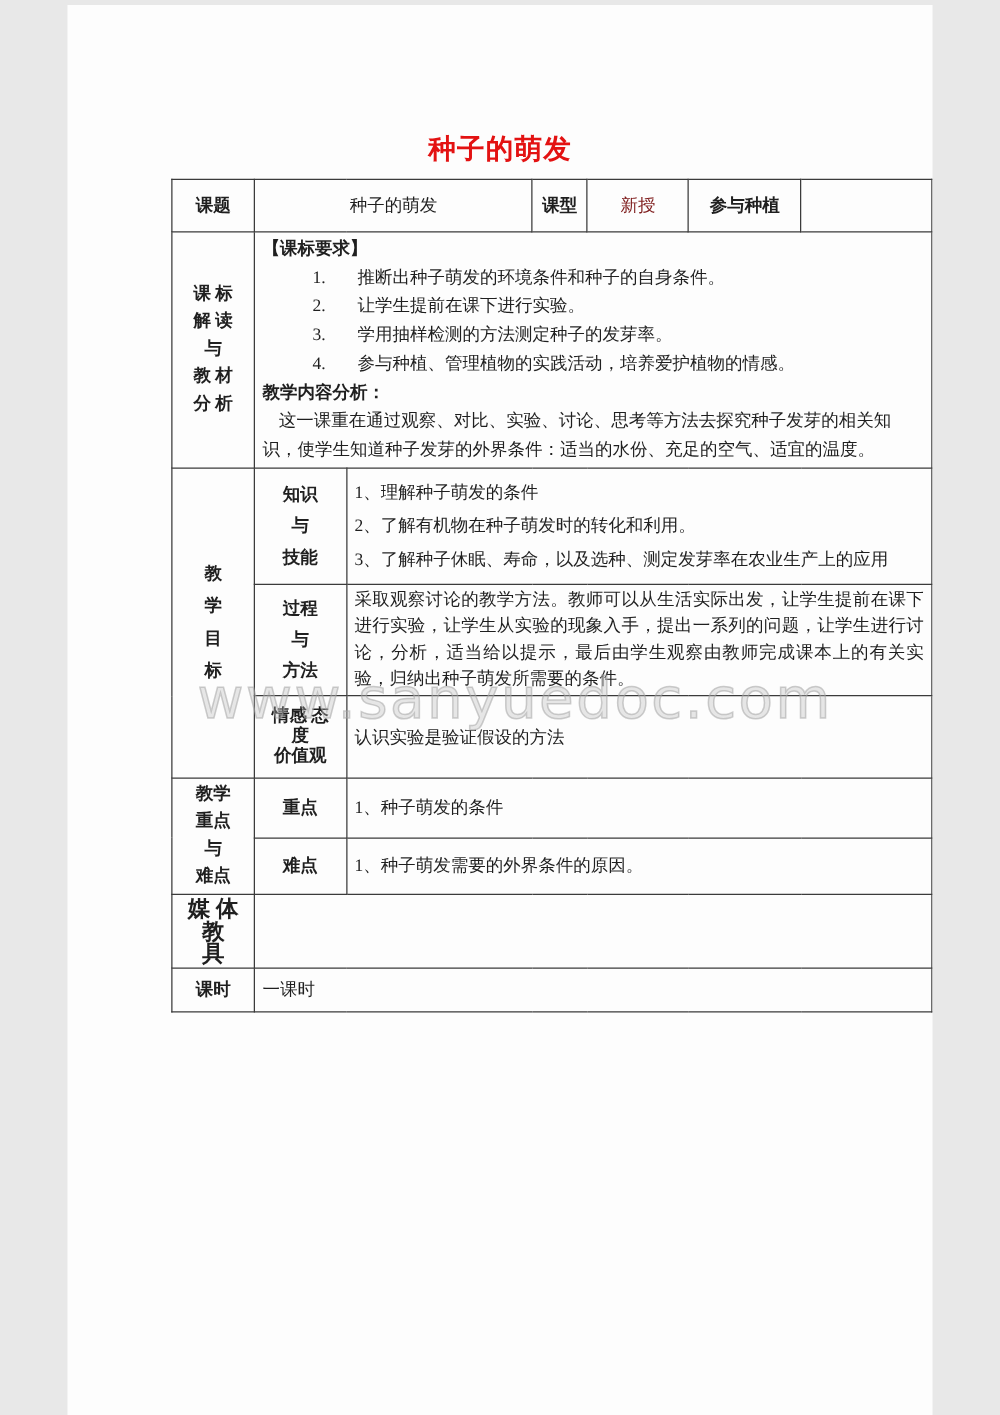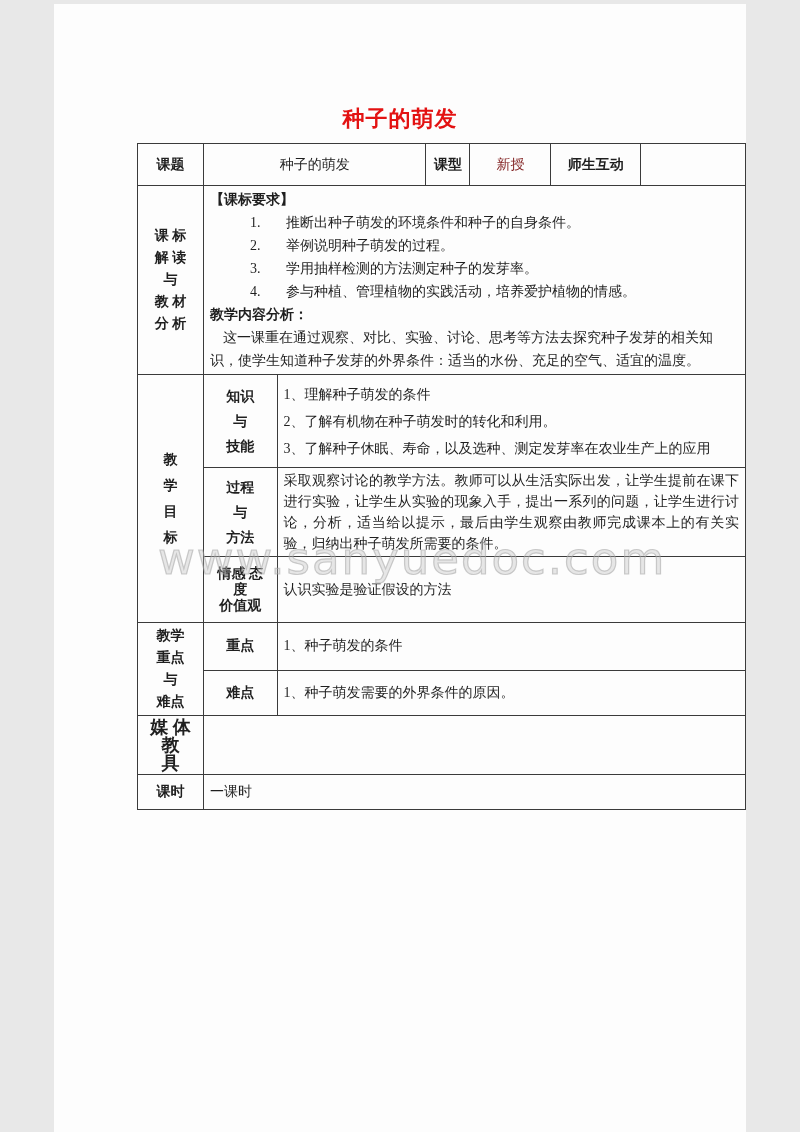--- a/index.html
+++ b/index.html
@@ -80,37 +80,37 @@
         <col style="width:93px">
         <col style="width:110px">
     </colgroup>
 
     <tbody>
         <tr style="height:42px">
       <td class="hdr">课题</td>
       <td colspan="2" class="cell-topic-value">种子的萌发</td>
       <td class="hdr">课型</td>
       <td class="valgray" style="color: #7f1d1d;">新授</td>
-      <td class="hdr">师生互动</td>
+      <td class="hdr">参与种植</td>
       <td></td>
     </tr>
 
     <tr style="height:187px">
       <td class="hdr pre lh22">课 标
 解 读
 与
 教 材
 分 析</td>
       <td colspan="6" class="standards-cell">
         <div class="req-heading">【课标要求】</div>
         <div class="req-item">
           <span class="req-num">1.</span><span>推断出种子萌发的环境条件和种子的自身条件。</span>
         </div>
         <div class="req-item">
-          <span class="req-num">2.</span><span>举例说明种子萌发的过程。</span>
+          <span class="req-num">2.</span><span>让学生提前在课下进行实验。</span>
         </div>
         <div class="req-item">
           <span class="req-num">3.</span><span>学用抽样检测的方法测定种子的发芽率。</span>
         </div>
         <div class="req-item">
           <span class="req-num">4.</span><span>参与种植、管理植物的实践活动，培养爱护植物的情感。</span>
         </div>
         <div class="analysis-heading">教学内容分析：</div>
         <div class="analysis-para">这一课重在通过观察、对比、实验、讨论、思考等方法去探究种子发芽的相关知识，使学生知道种子发芽的外界条件：适当的水份、充足的空气、适宜的温度。</div>
       </td>

